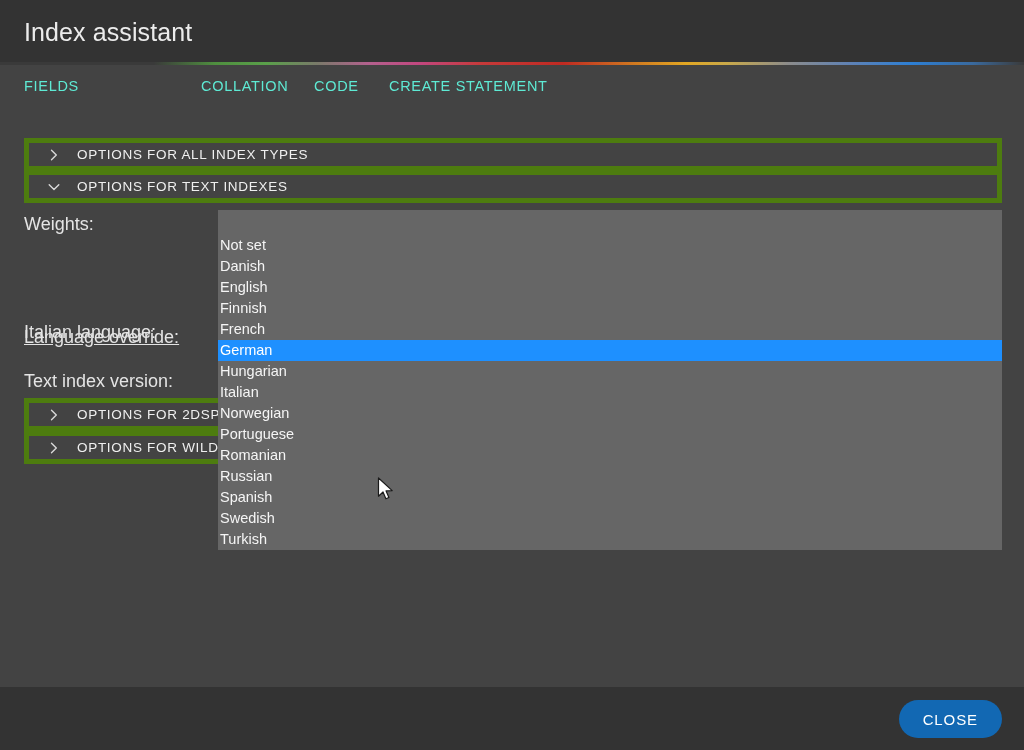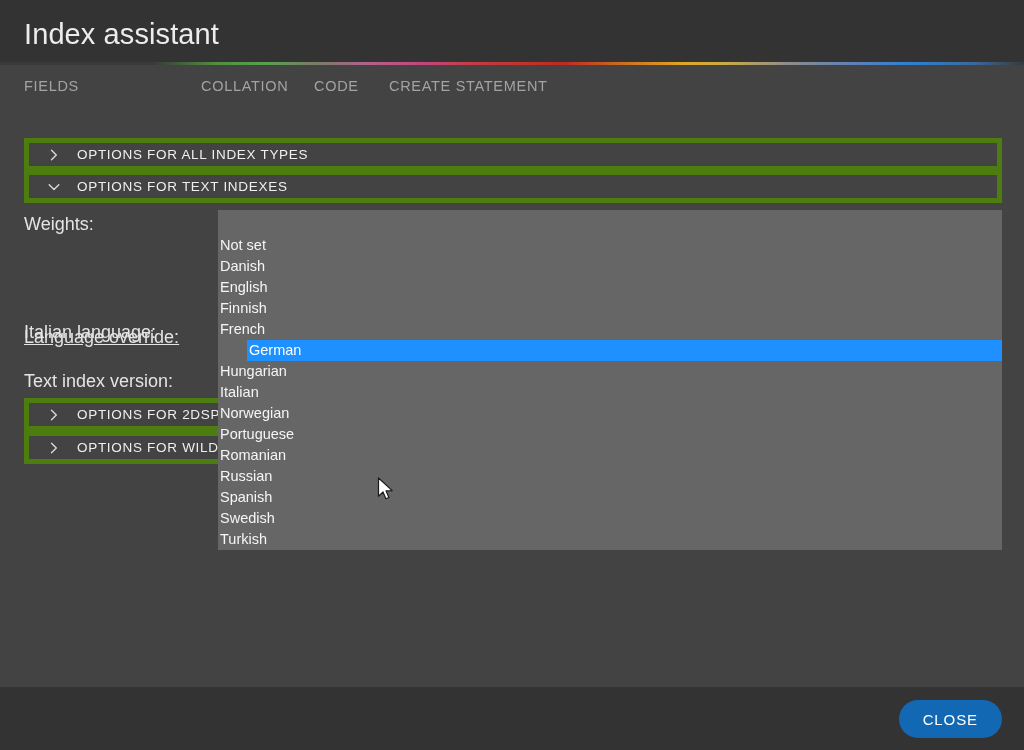--- a/index.html
+++ b/index.html
@@ -28,21 +28,21 @@
     left: 0; top: 0;
     width: 1024px;
     height: 63px;
     background: #333333;
     box-sizing: border-box;
   }
   .header-title {
     position: absolute;
     left: 24px;
     top: 18px;
-    font-size: 29px;
+    font-size: 25px;
     font-weight: 400;
     color: #ececec;
     letter-spacing: 0.1px;
     white-space: nowrap;
   }
   .rainbow-rule {
     position: absolute;
     left: 0; top: 62px;
     width: 1024px;
     height: 3px;
@@ -71,21 +71,21 @@
     position: absolute;
     left: 0; top: 65px;
     width: 1024px;
     height: 44px;
   }
   .tab {
     position: absolute;
     top: 13px;
     font-size: 14.5px;
     letter-spacing: 0.7px;
-    color: #a3a3a3;
+    color: #5eead4;
     cursor: pointer;
     white-space: nowrap;
     padding-bottom: 11px;
   }
   .tab.active {
     color: #fca5a5;
     margin-top: 44px;
   }
   .tab .tab-underline {
     position: absolute;
@@ -216,21 +216,20 @@
     line-height: 21px;
     padding-left: 2px;
     font-size: 14.5px;
     color: #f5f5f5;
     white-space: nowrap;
     cursor: pointer;
   }
   .dd-item.selected {
     background: #1e90ff;
     color: #ffffff;
-    margin-left: 29px;
   }
 
   
   .cursor {
     position: absolute;
     left: 377px;
     top: 477px;
     width: 18px;
     height: 26px;
     z-index: 60;

